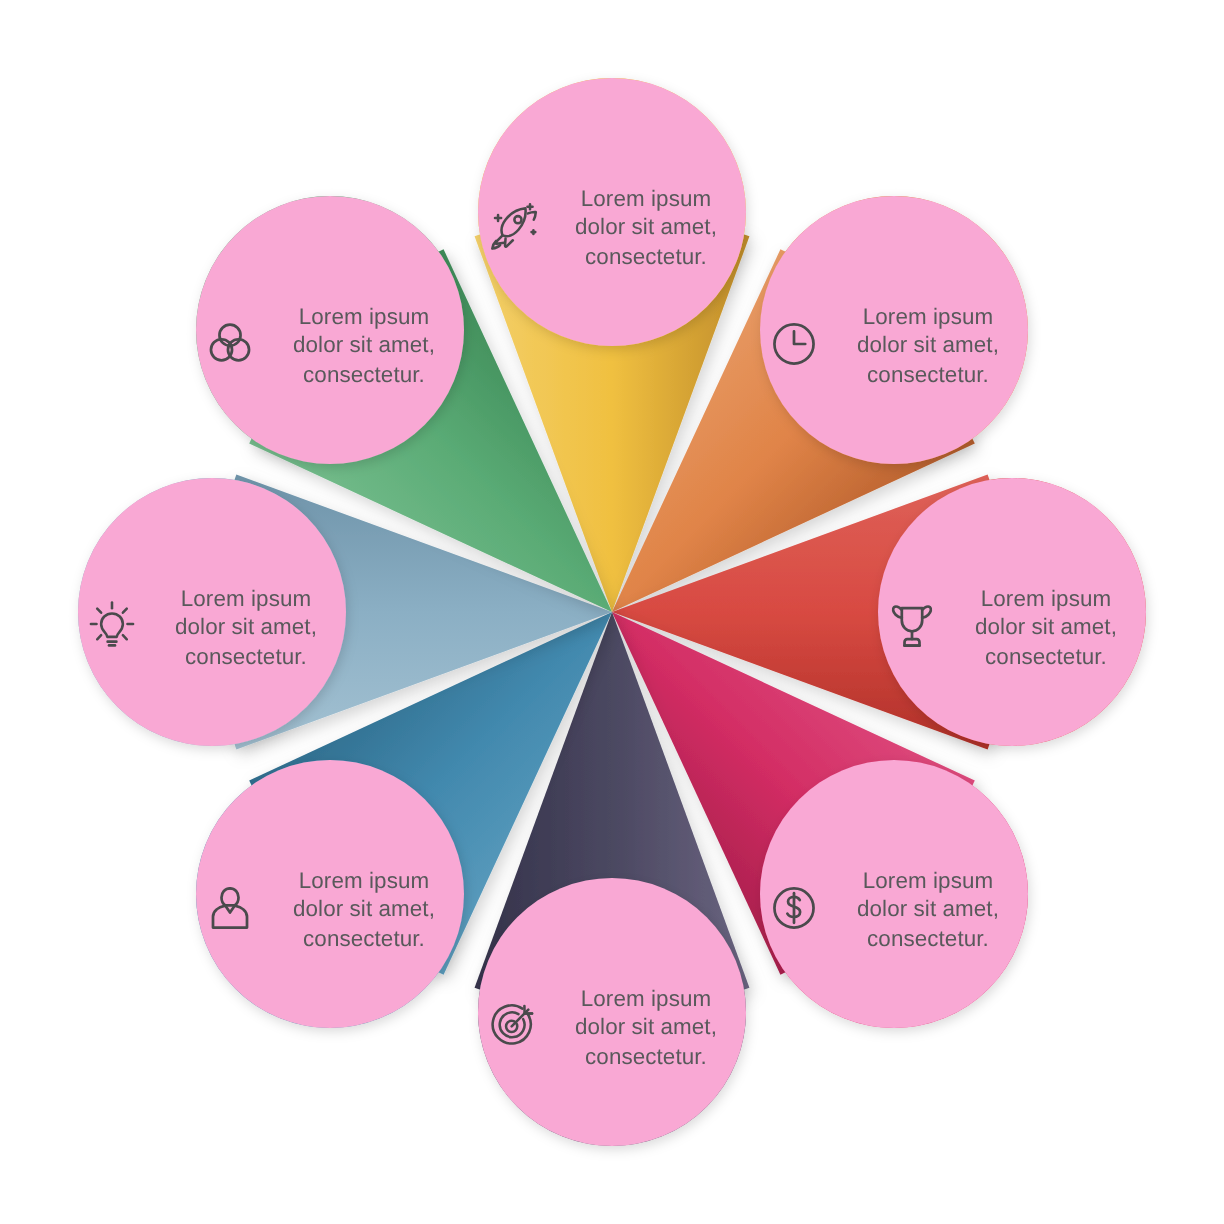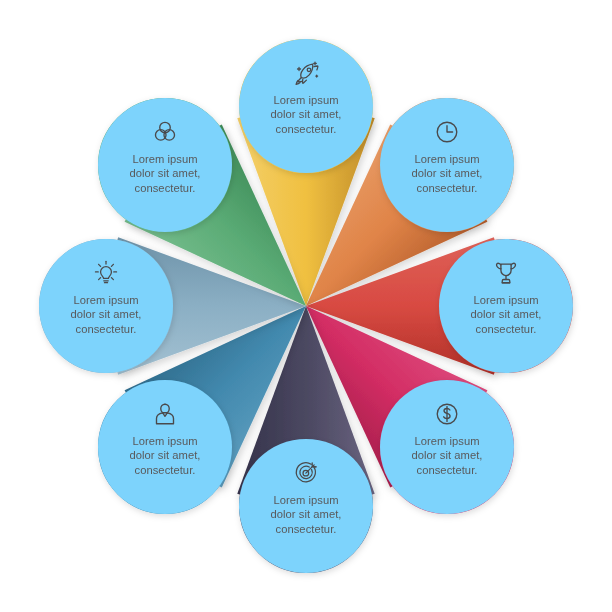--- a/index.html
+++ b/index.html
@@ -24,24 +24,24 @@
     left: 0;
     top: 0;
     width: 612px;
     height: 612px;
   }
   .node {
     position: absolute;
     width: 134px;
     height: 134px;
     border-radius: 50%;
-    background: #7dd3fc;
+    background: #f9a8d4;
     box-sizing: border-box;
     display: flex;
-    flex-direction: column;
+    flex-direction: row;
     align-items: center;
     justify-content: flex-start;
     padding-top: 17px;
   }
   .node-icon {
     width: 34px;
     height: 34px;
     display: block;
     margin-bottom: 3px;
   }

